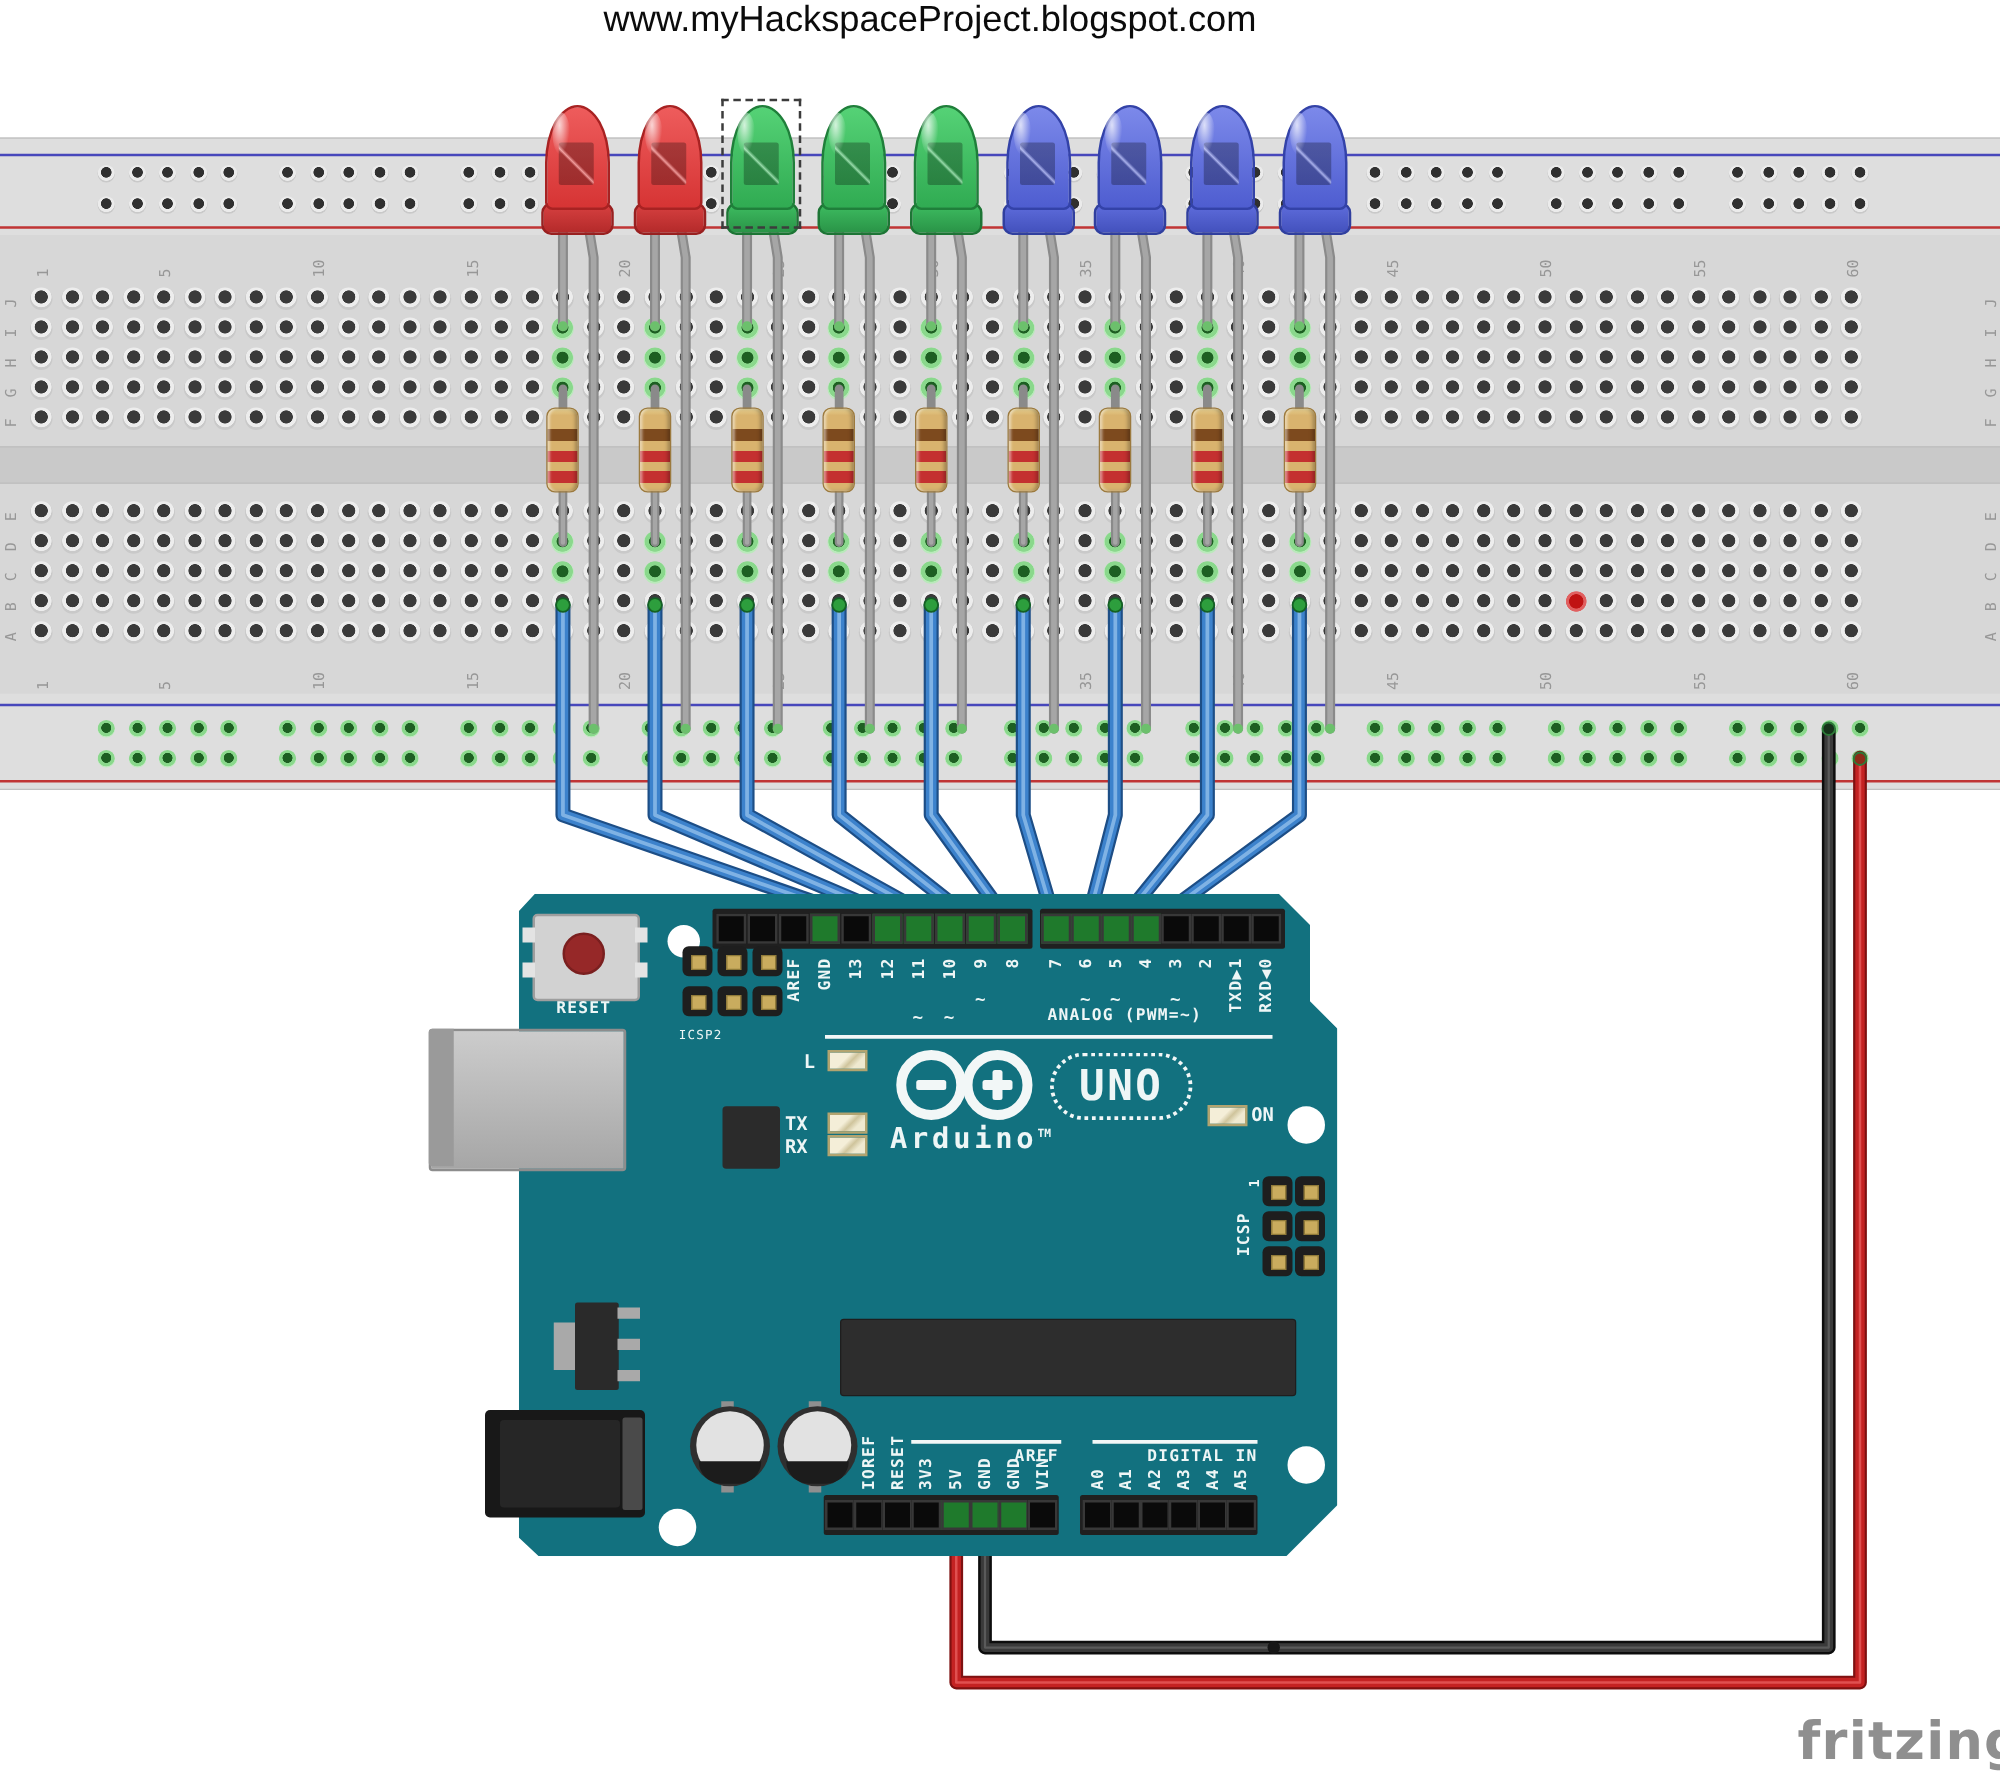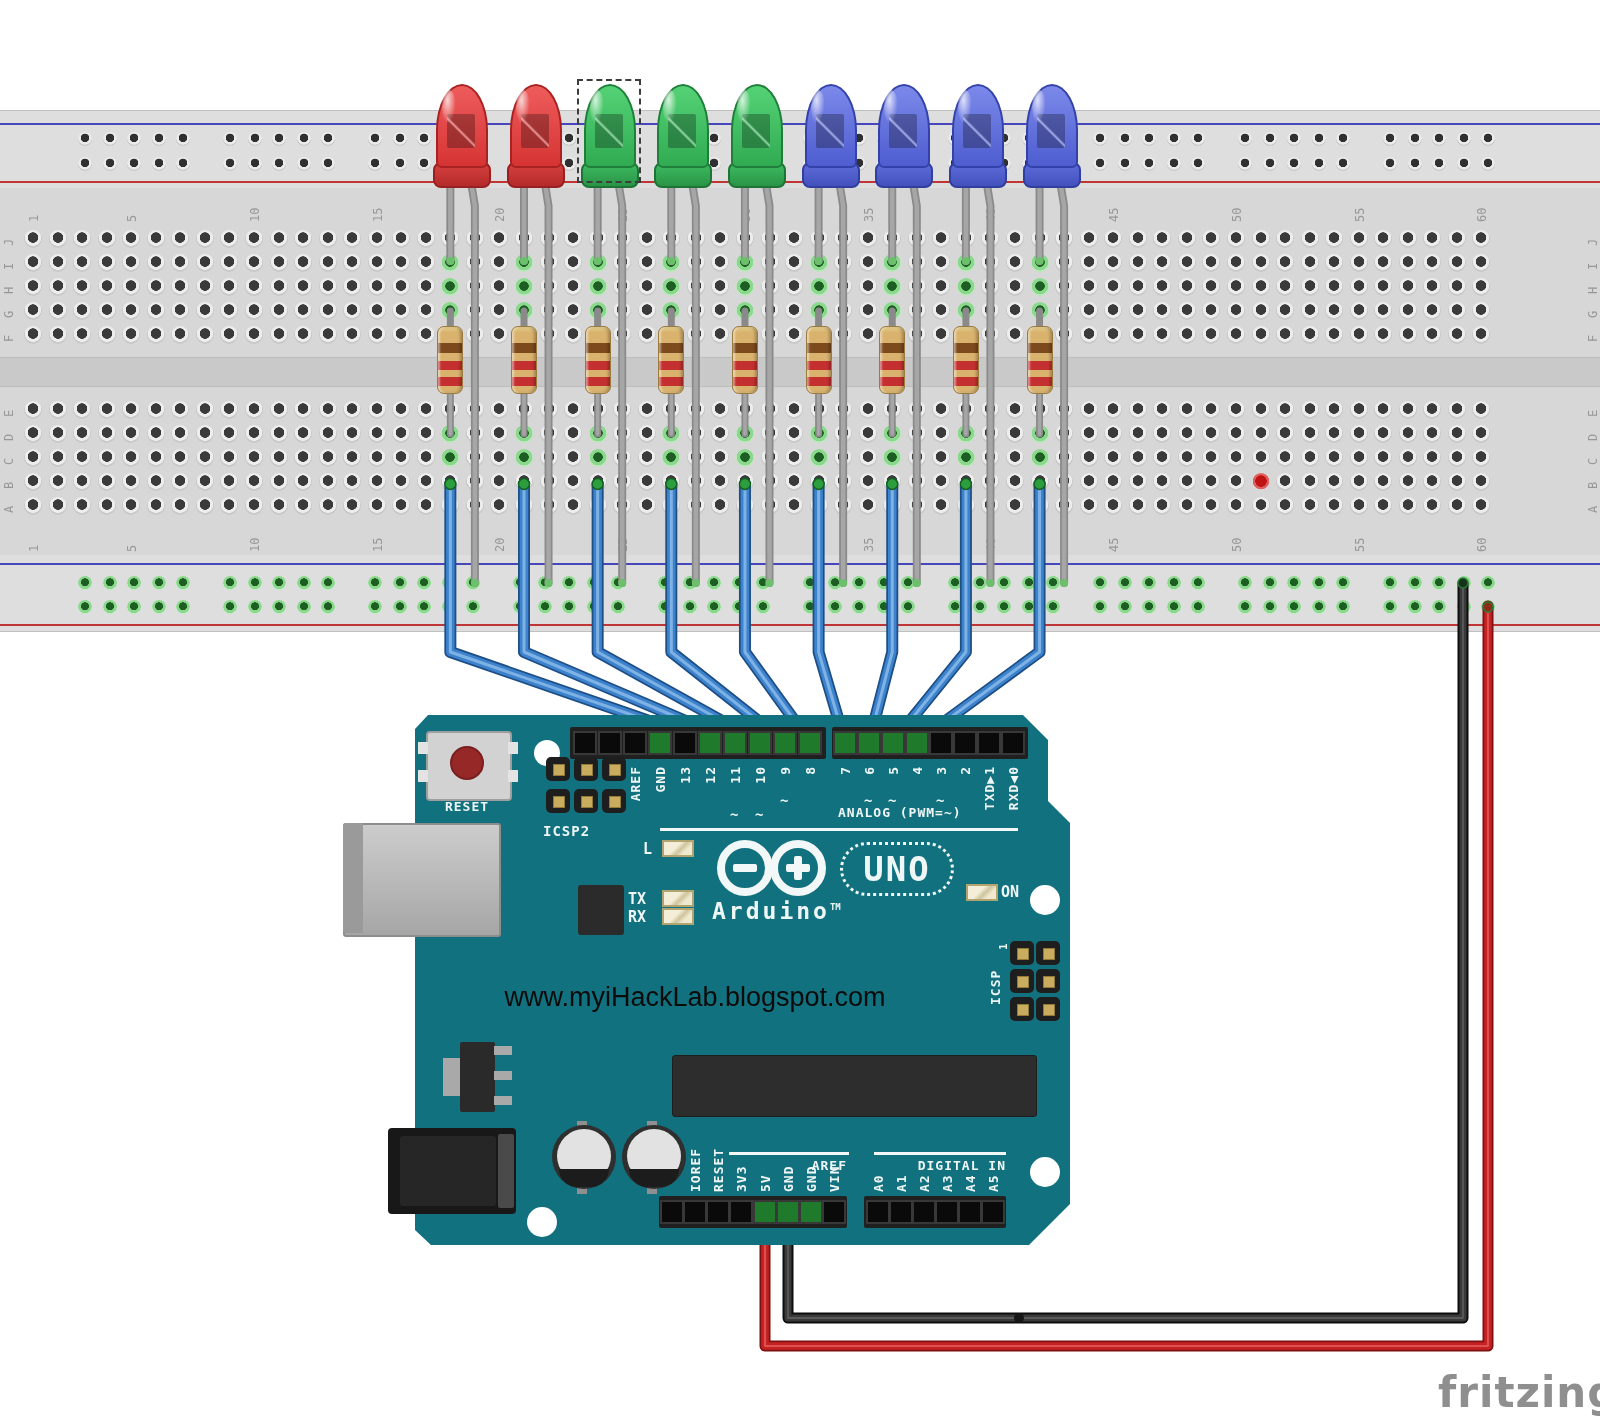--- a/index.html
+++ b/index.html
@@ -66,20 +66,21 @@
   #fritzing{position:absolute;left:1438px;top:1368px;font:bold 42px "DejaVu Sans",sans-serif;
       color:#8f8f8f;letter-spacing:1px;}
   #svg-overlay{position:absolute;left:0;top:0;z-index:40;pointer-events:none;}
   .z45{z-index:45;} .z50{z-index:50;}
 </style>
 </head>
 <body>
 
 <div id="stage">
 
+  <div id="page-title">www.myHackspaceProject.blogspot.com</div>
 
   <div id="breadboard">
       <div style="position: absolute; left: 0px; top: 0px; width: 1600px; height: 78px; background: rgb(222, 222, 222);"></div>
       <div style="position: absolute; left: 0px; top: 445px; width: 1600px; height: 77px; background: rgb(222, 222, 222);"></div>
       <div style="position: absolute; left: 0px; top: 247px; width: 1600px; height: 28px; background: rgb(201, 201, 201); border-top: 1px solid rgb(189, 189, 189); border-bottom: 1px solid rgb(189, 189, 189);"></div>
       <div style="position: absolute; left: 0px; top: 0px; width: 1600px; height: 1px; background: rgb(192, 192, 192);"></div>
       <div style="position: absolute; left: 0px; top: 521px; width: 1600px; height: 1px; background: rgb(192, 192, 192);"></div>
       <div style="position: absolute; left: 0px; top: 13px; width: 1600px; height: 2px; background: rgb(71, 71, 187);"></div>
       <div style="position: absolute; left: 0px; top: 71px; width: 1600px; height: 2px; background: rgb(192, 53, 53);"></div>
       <div style="position: absolute; left: 0px; top: 453px; width: 1600px; height: 2px; background: rgb(71, 71, 187);"></div>
@@ -970,21 +971,21 @@
     <div class="abs" style="left:647px;top:1186px;width:10px;height:8px;background:#8f8f8f"></div>
     <div class="abs" style="left:552px;top:1125px;width:64px;height:64px;border-radius:50%;background:#2f2f2f;overflow:hidden">
       <div class="abs" style="left:5px;top:4px;width:54px;height:54px;border-radius:50%;background:#e2e2e2"></div>
       <div class="abs" style="left:7px;top:44px;width:50px;height:18px;background:#1c1c1c;border-radius:0 0 25px 25px"></div>
     </div>
     <div class="abs" style="left:622px;top:1125px;width:64px;height:64px;border-radius:50%;background:#2f2f2f;overflow:hidden">
       <div class="abs" style="left:5px;top:4px;width:54px;height:54px;border-radius:50%;background:#e2e2e2"></div>
       <div class="abs" style="left:7px;top:44px;width:50px;height:18px;background:#1c1c1c;border-radius:0 0 25px 25px"></div>
     </div>
 
-    <div class="wtext" style="left:543px;top:823px;font-size:14px;font-weight:bold;letter-spacing:1px">ICSP2</div>
+    <div class="wtext" style="left:543px;top:823px;font-size:10px;font-weight:normal;letter-spacing:1px">ICSP2</div>
 
     <div class="vu" style="left:988px;top:1005px">ICSP</div>
     <div class="vu" style="left:997px;top:950px;font-size:11px">1</div>
 
     <div class="abs" style="left:717px;top:840px;width:56px;height:56px;border:8px solid #f2f7f7;border-radius:50%;box-sizing:border-box"></div>
     <div class="abs" style="left:770px;top:840px;width:56px;height:56px;border:8px solid #f2f7f7;border-radius:50%;box-sizing:border-box"></div>
     <div class="abs" style="left:733px;top:864px;width:24px;height:8px;background:#f2f7f7;border-radius:2px"></div>
     <div class="abs" style="left:786px;top:864px;width:24px;height:8px;background:#f2f7f7;border-radius:2px"></div>
     <div class="abs" style="left:794px;top:856px;width:8px;height:24px;background:#f2f7f7;border-radius:2px"></div>
     <div class="abs" style="left:840px;top:842px;width:114px;height:54px;border:3px dotted #f2f7f7;border-radius:28px;box-sizing:border-box;text-align:center">
@@ -1003,21 +1004,20 @@
     <div class="smled-label" style="left:643px;top:840px">L</div>
     <div class="smled" style="left:662px;top:890px"></div>
     <div class="smled-label" style="left:628px;top:890px">TX</div>
     <div class="smled" style="left:662px;top:908px"></div>
     <div class="smled-label" style="left:628px;top:908px">RX</div>
     <div class="smled" style="left:966px;top:884px"></div>
     <div class="smled-label" style="left:1001px;top:883px">ON</div>
 
     <div class="mhole" style="left:612px;top:772px;width:8px;height:8px"></div>
 
-    <div id="board-url">www.myiHackLab.blogspot.com</div>
   <div class="strip" style="position: absolute; left: 570px; top: 727px; width: 256px; height: 32px;"></div>
       <div class="strip" style="position: absolute; left: 832px; top: 727px; width: 196px; height: 32px;"></div>
       <div class="pin" style="position: absolute; left: 573px; top: 731px;"></div>
       <div class="pin" style="position: absolute; left: 598px; top: 731px;"></div>
       <div class="pin" style="position: absolute; left: 623px; top: 731px;"></div>
       <div class="vd" style="left: 628px; top: 766px;">AREF</div>
       <div class="pin green" style="position: absolute; left: 648px; top: 731px;"></div>
       <div class="vd" style="left: 653px; top: 766px;">GND</div>
       <div class="pin" style="position: absolute; left: 673px; top: 731px;"></div>
       <div class="vd" style="left: 678px; top: 766px;">13</div>

